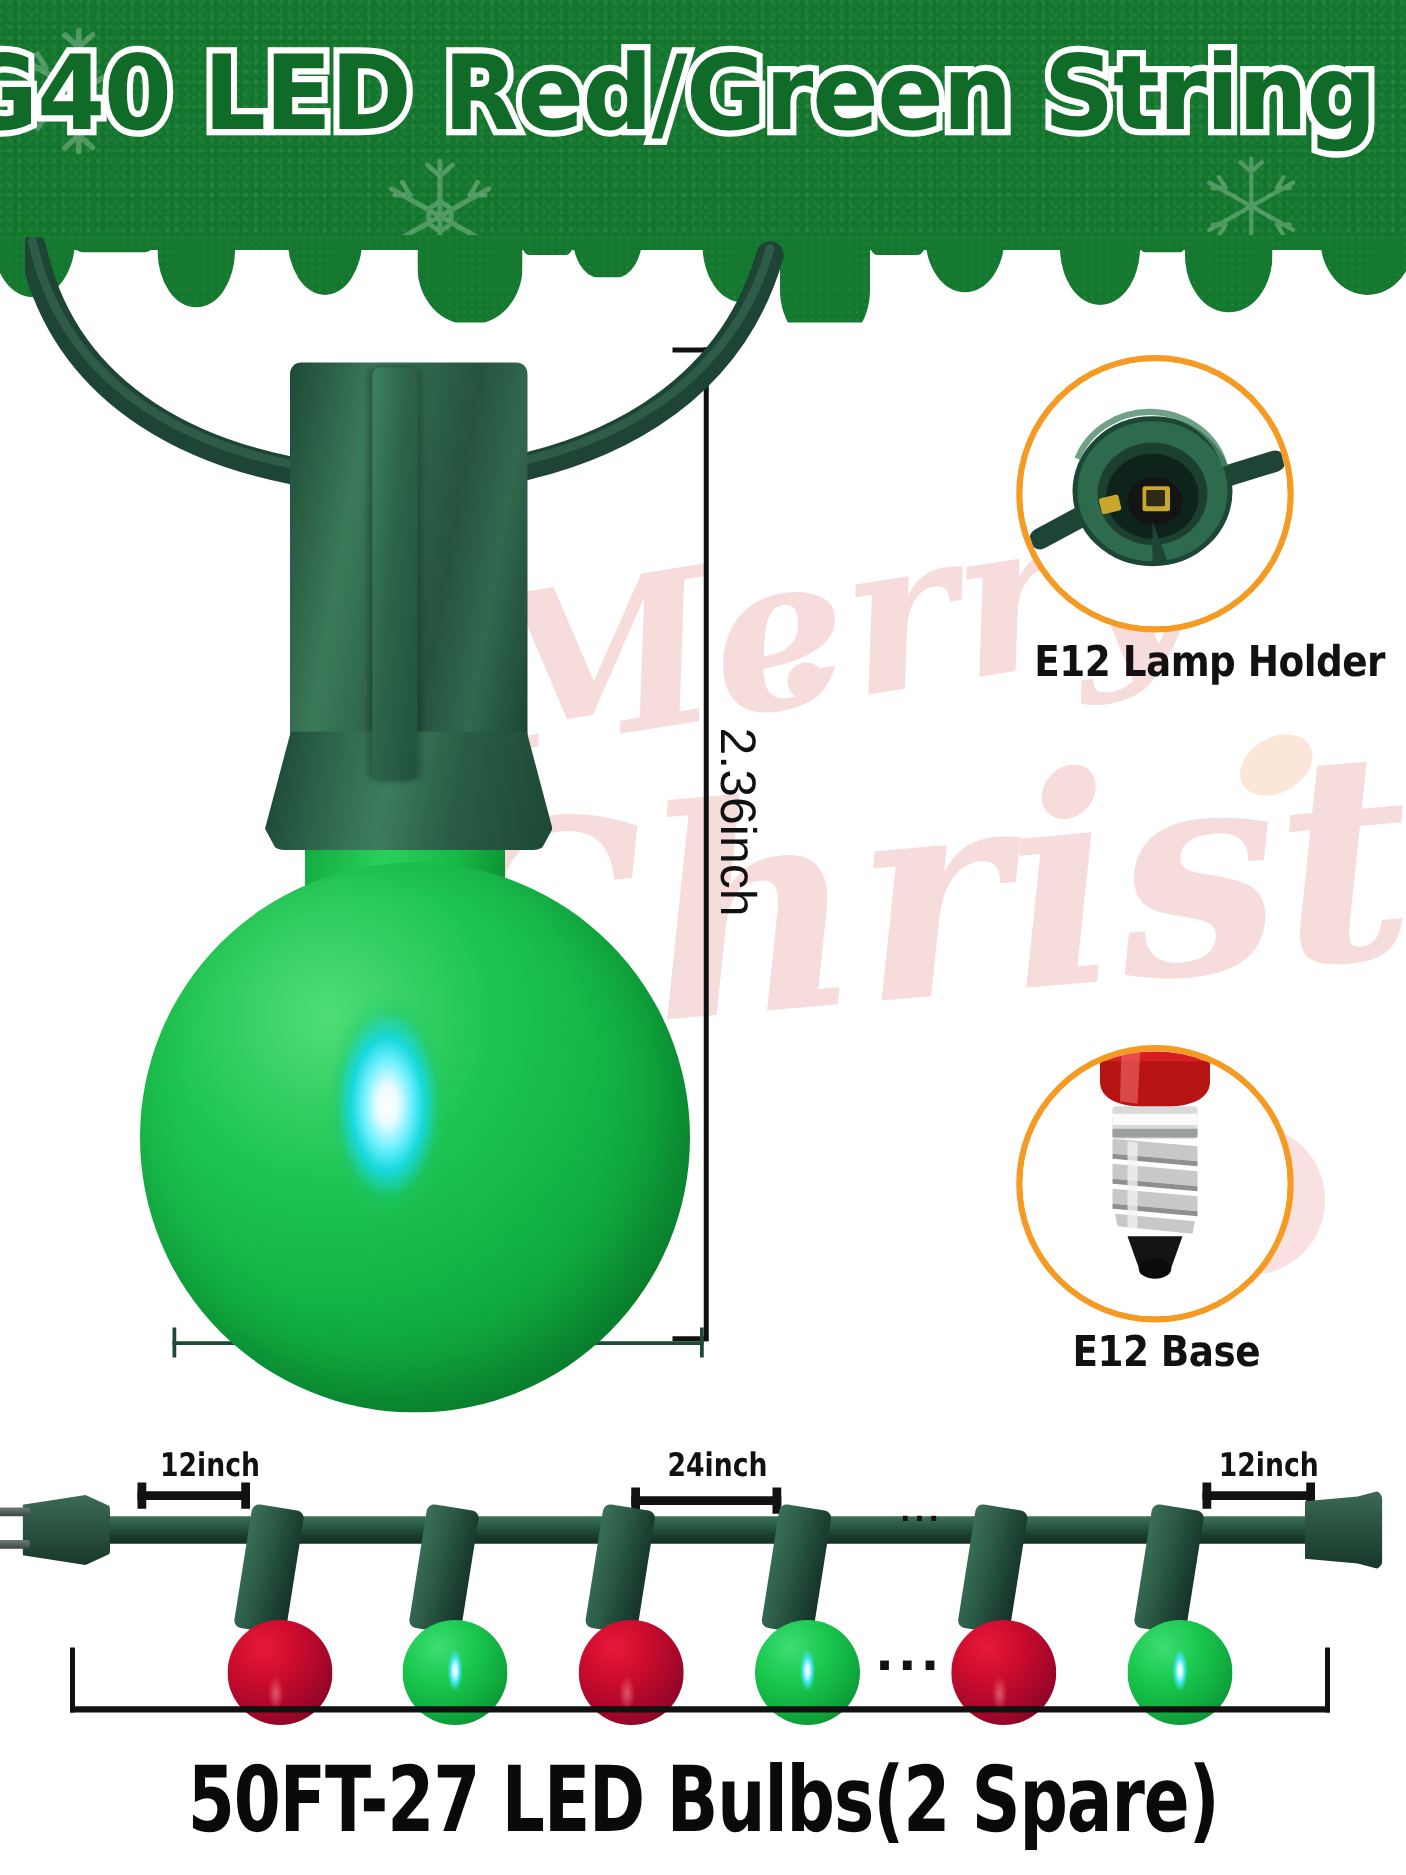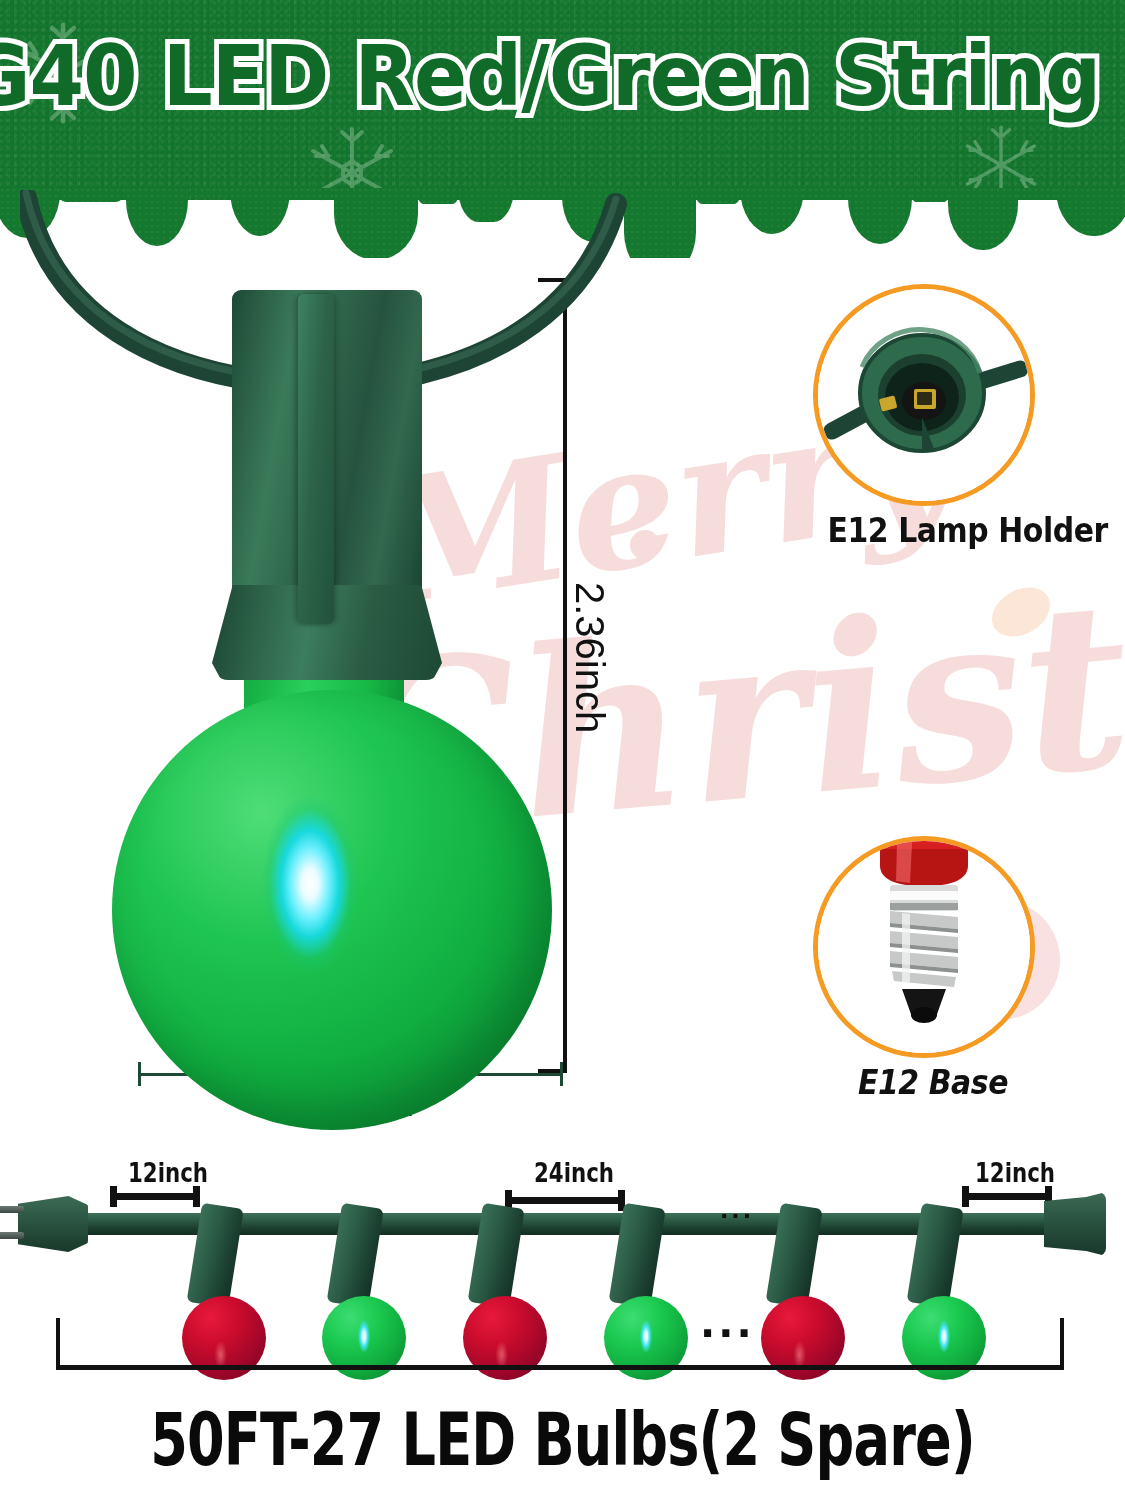--- a/index.html
+++ b/index.html
@@ -324,21 +324,21 @@
         <rect x="99" y="103" width="15" height="13" rx="1" fill="#2d2a16"></rect>
         <rect x="62" y="108" width="16" height="13" rx="2" fill="#c9a62c" transform="rotate(-14 70 114)"></rect>
         <path d="M104 128 L116 160 L104 162 Z" fill="#1d4434"></path>
         <path d="M44 78 a62 58 0 0 1 118 6" fill="none" stroke="#4b8a68" stroke-width="5" opacity=".8"></path>
       </svg>
     </div>
     <div class="callout-label">E12 Lamp Holder</div>
   </div>
 
 
-  <div class="callout" style="left:76px;top:566px;font-style:italic;">
+  <div class="callout" style="left:76px;top:566px;">
     <div class="callout-circle">
       <svg width="212" height="212" viewBox="0 0 212 212">
         <rect width="212" height="212" fill="#fff"></rect>
         <path d="M62 -34 L150 -34 L150 22 C150 36, 136 44, 106 44 C76 44, 62 36, 62 22 Z" fill="#d81f1f"></path>
         <path d="M62 8 L150 8 L150 24 C150 38, 136 45, 106 45 C76 45, 62 38, 62 24 Z" fill="#b71414"></path>
         <path d="M80 -34 L96 -34 L92 42 L78 40 Z" fill="#f26b6b" opacity=".6"></path>
         <rect x="72" y="44" width="68" height="26" rx="3" fill="#d9dbda"></rect>
         <rect x="72" y="50" width="68" height="9" fill="#fafbfa"></rect>
         <rect x="72" y="62" width="68" height="7" fill="#9b9f9d"></rect>
         <g fill="#c6c9c7">

